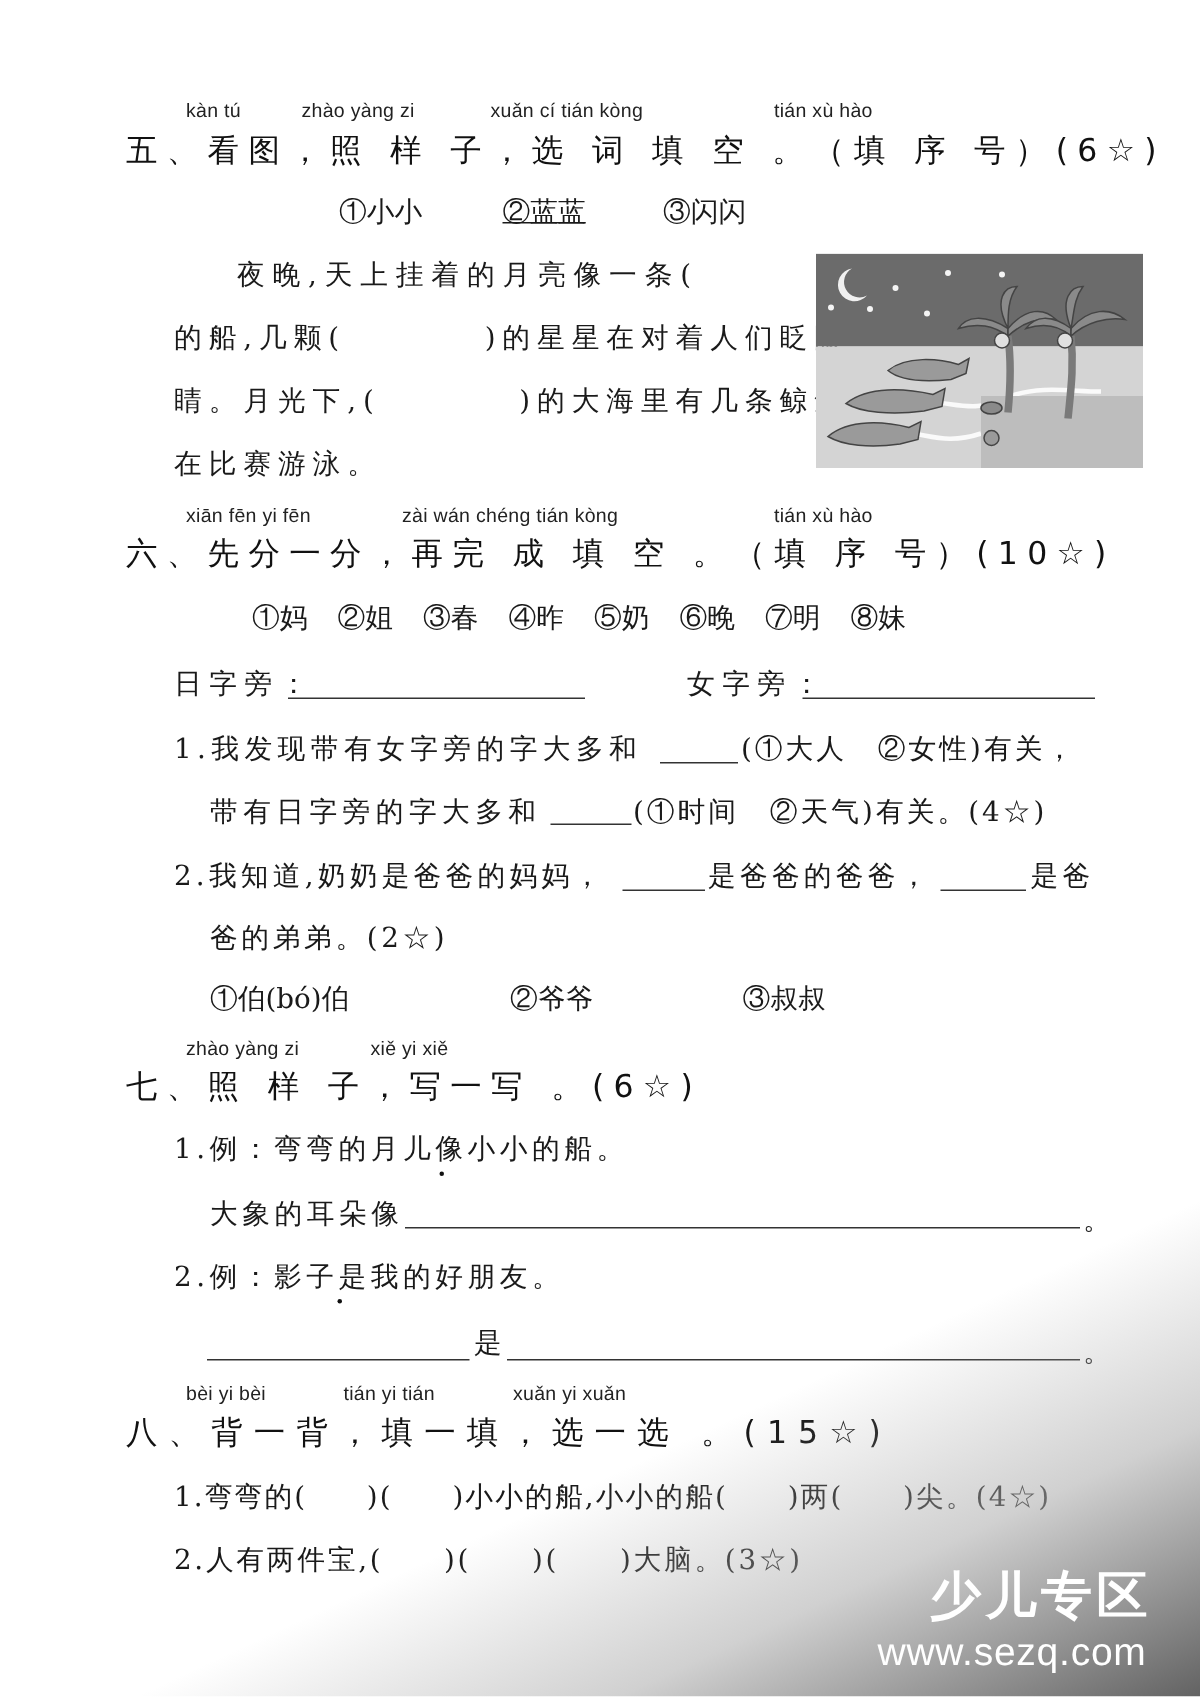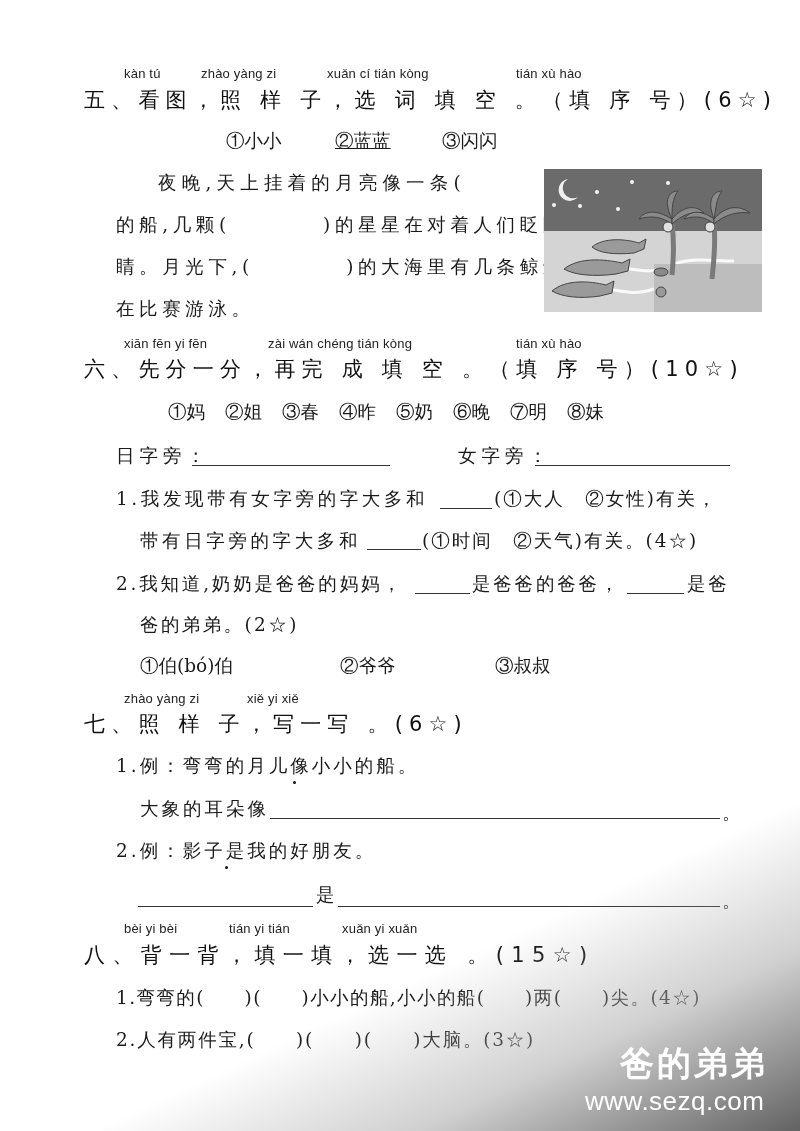--- a/index.html
+++ b/index.html
@@ -174,14 +174,14 @@
   <div class="abs py" style="left:124px;top:921px;">bèi yi bèi</div>
   <div class="abs py" style="left:229px;top:921px;">tián yi tián</div>
   <div class="abs py" style="left:342px;top:921px;">xuǎn yi xuǎn</div>
   <div class="abs h" style="left:84px;top:941px;letter-spacing:7.4px;">八、背一背，填一填，选一选 。(15☆)</div>
 
   <div class="abs t" style="left:116px;top:985px;letter-spacing:1.4px;">1.弯弯的(　　)(　　)小小的船,小小的船(　　)两(　　)尖。(4☆)</div>
   <div class="abs t" style="left:116px;top:1027px;letter-spacing:1.8px;">2.人有两件宝,(　　)(　　)(　　)大脑。(3☆)</div>
 </div>
 
 <div class="watermark-bg"></div>
-<div class="wm-title">爸的弟弟</div>
+<div class="wm-title">少儿专区</div>
 <div class="wm-url">www.sezq.com</div>
 
 </body></html>

